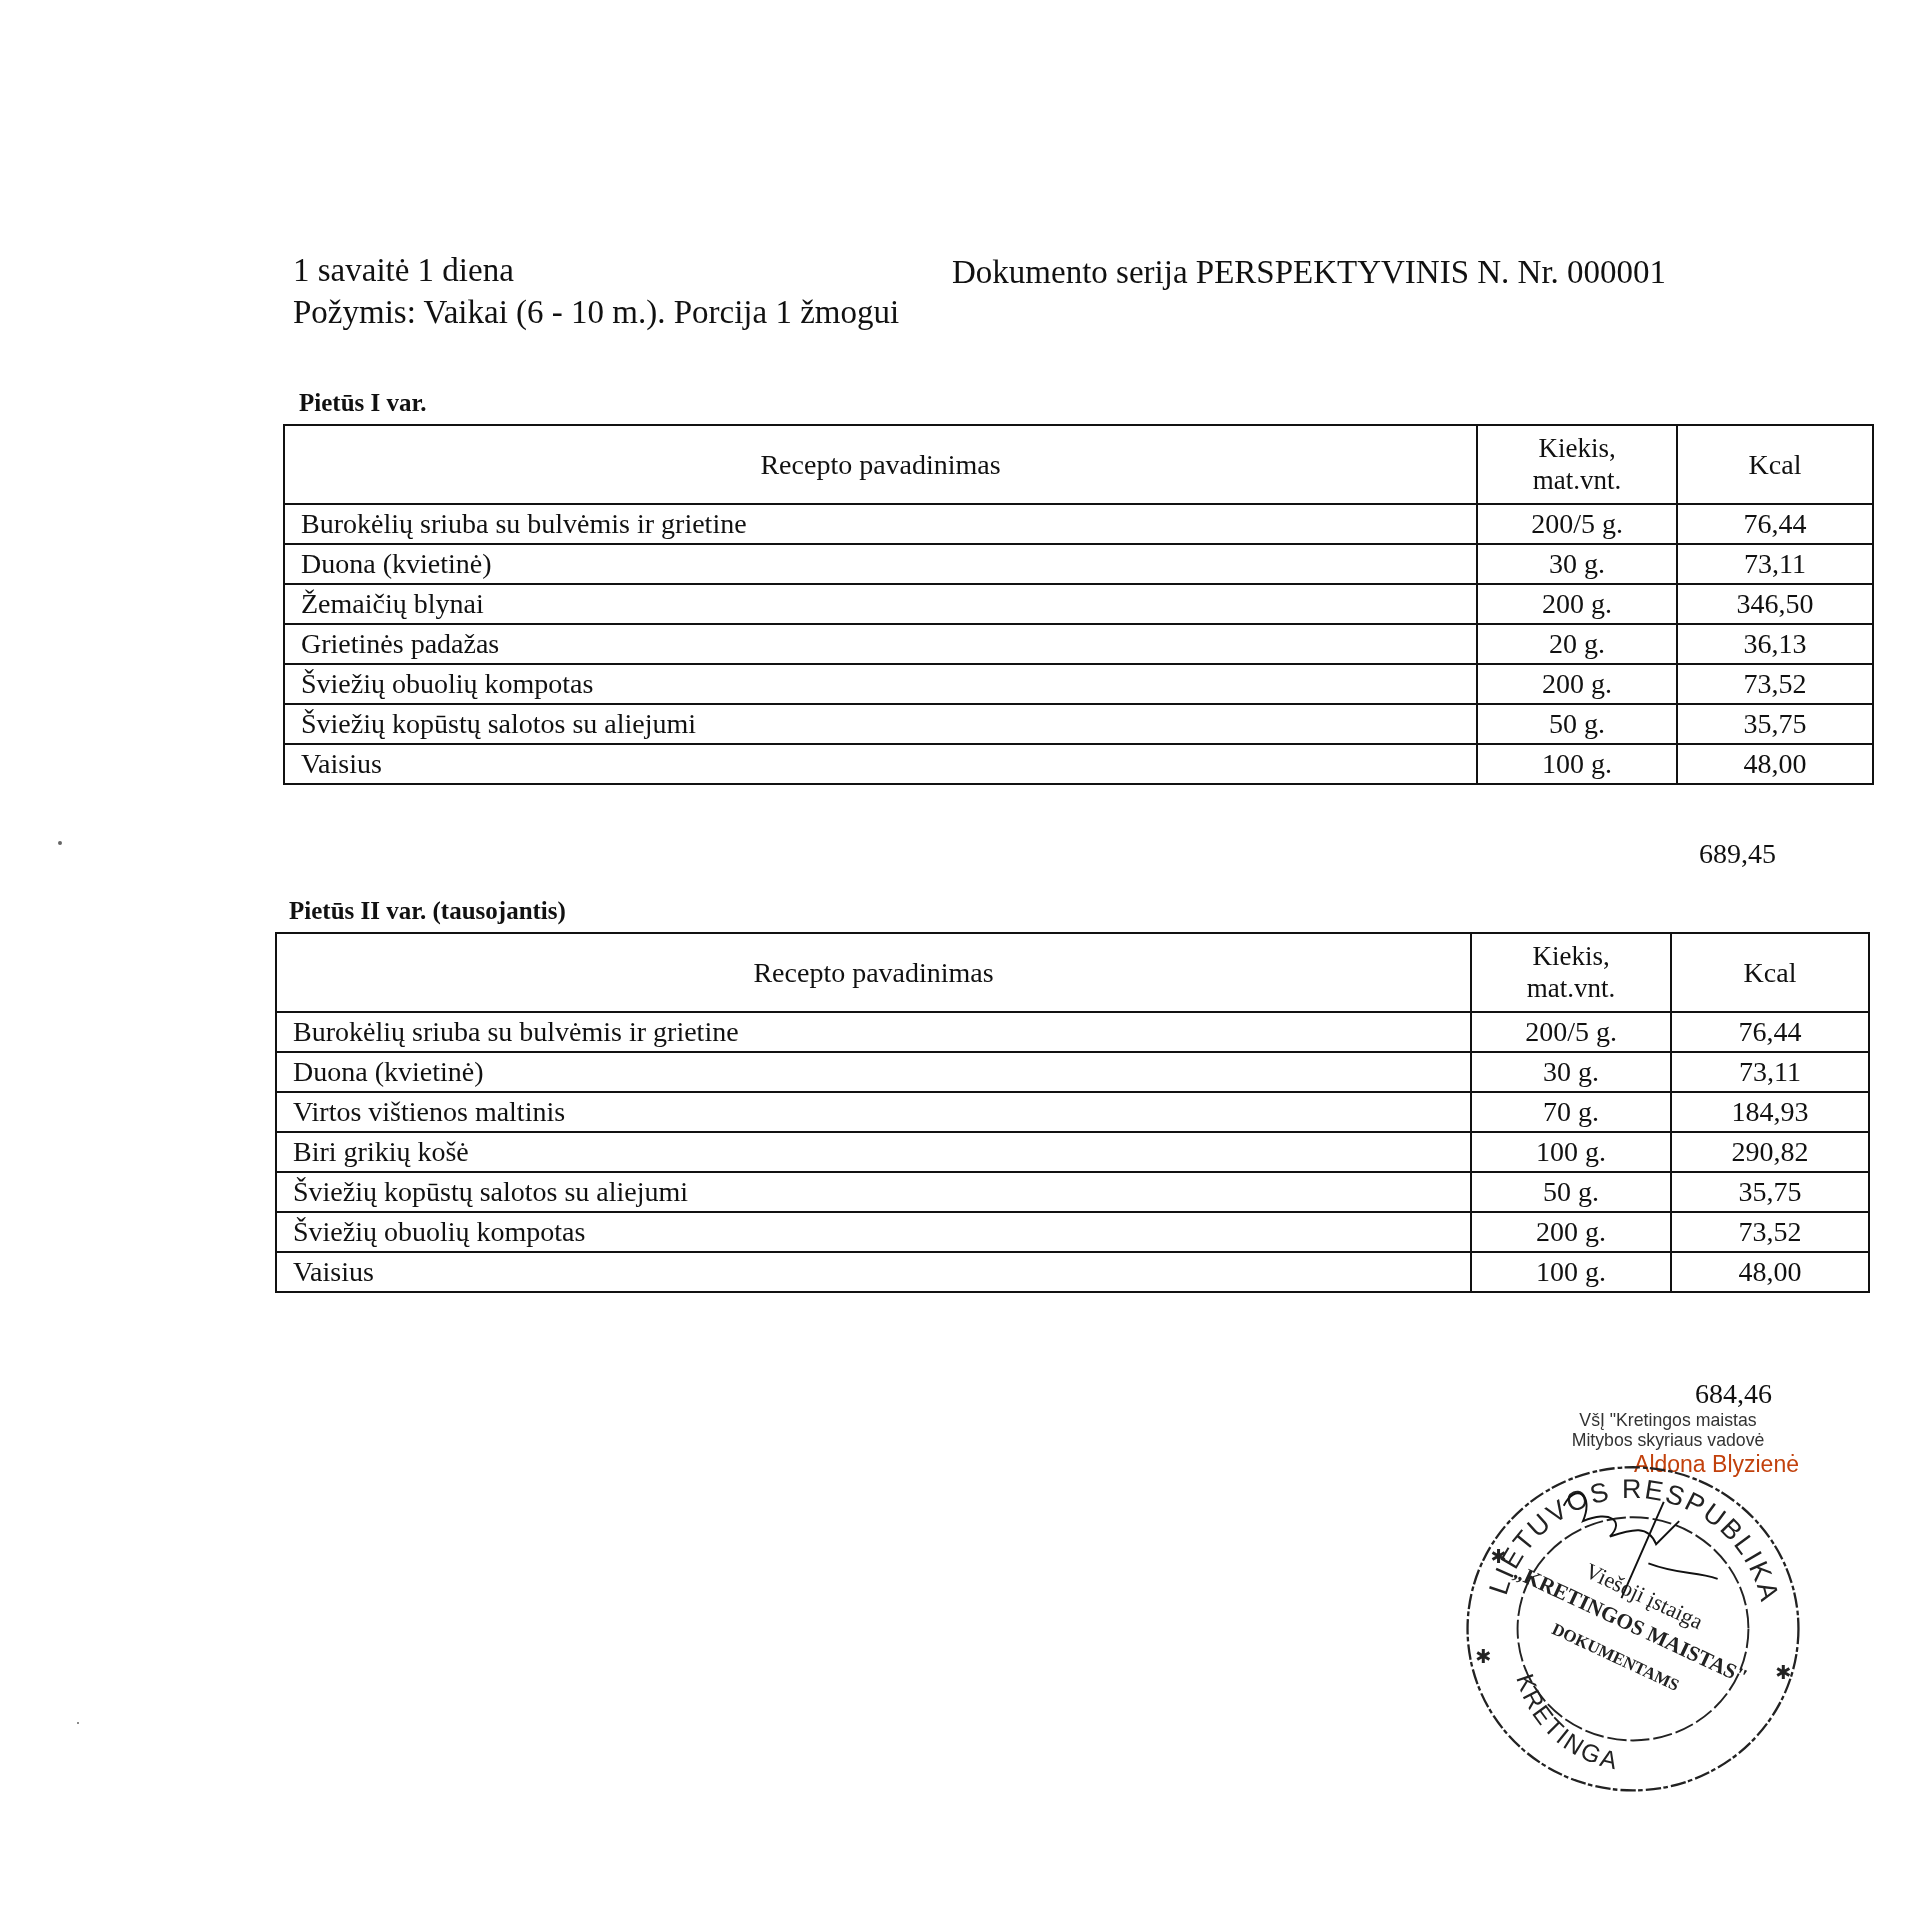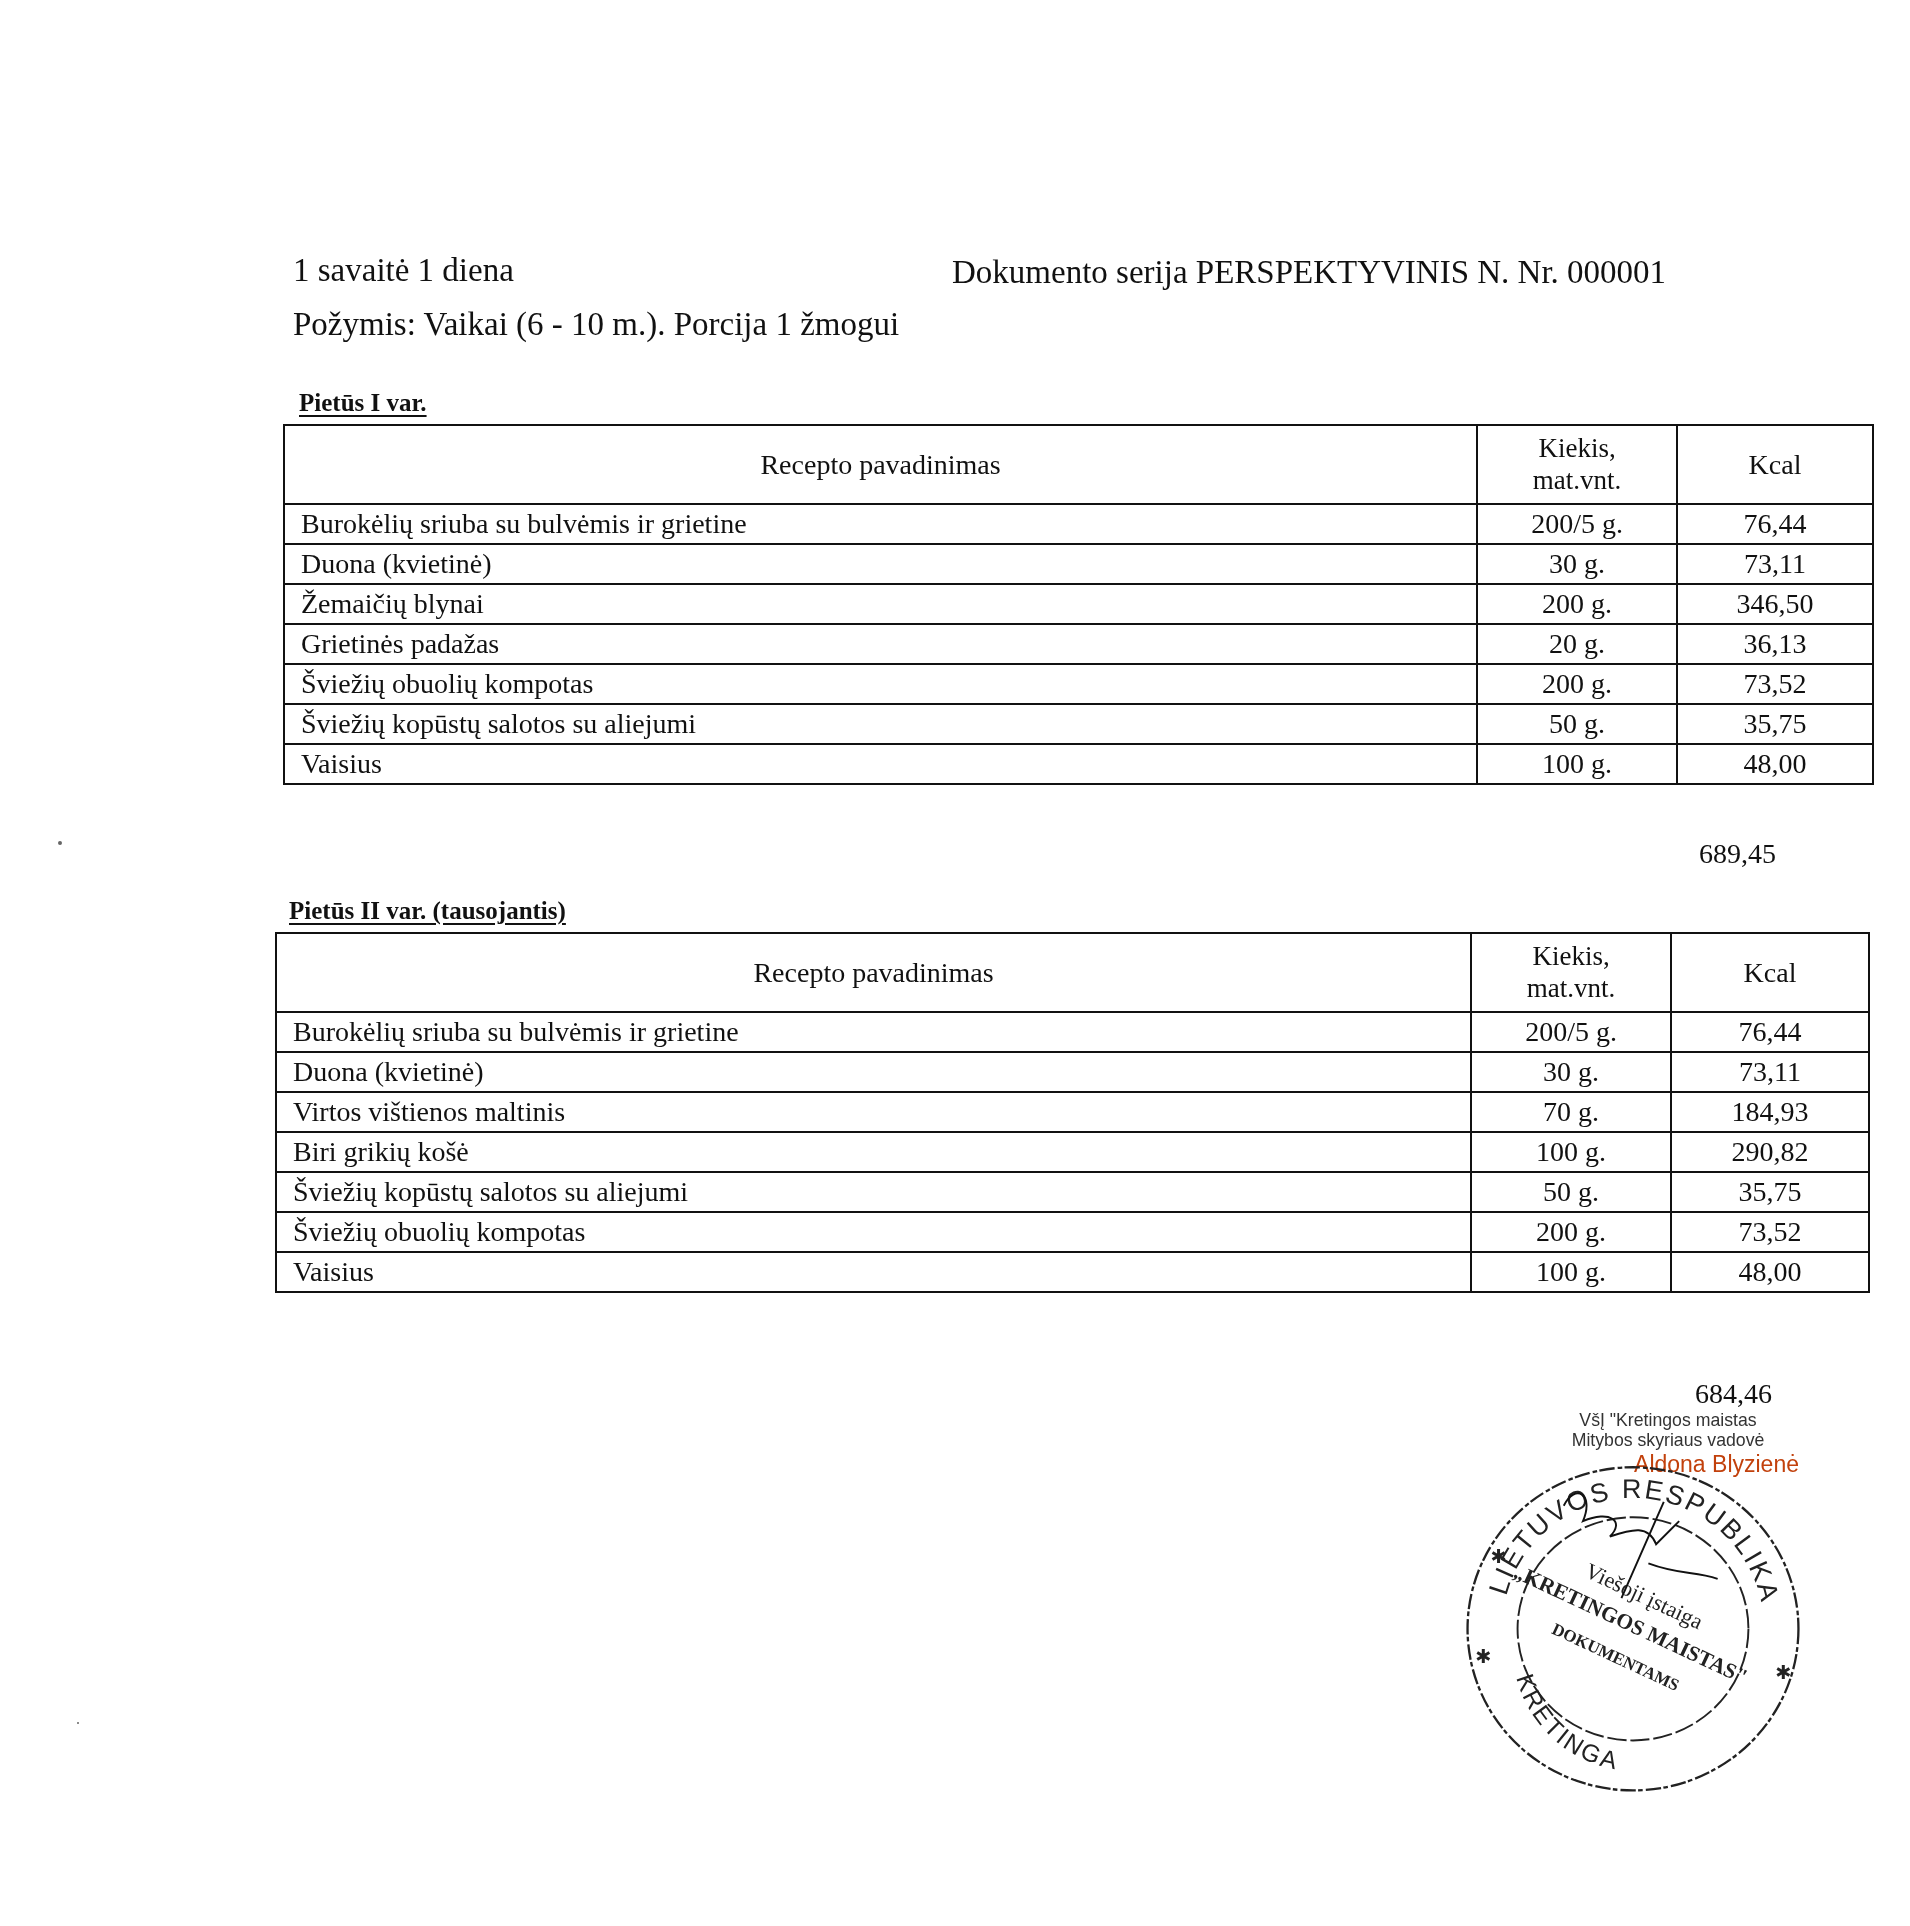--- a/index.html
+++ b/index.html
@@ -4,21 +4,21 @@
 <style>
   html, body { margin: 0; padding: 0; background: #ffffff; }
   body {
     width: 1911px; height: 2702px; position: relative; overflow: hidden;
     font-family: "Liberation Serif", "DejaVu Serif", serif; color: #111;
   }
   .abs { position: absolute; }
   .hdr { font-size: 33px; line-height: 1; white-space: nowrap; }
   .section-title {
     font-size: 25px; font-weight: bold; line-height: 1;
-    text-decoration: underline; text-underline-offset: 3.9px;
+    text-underline-offset: 3.9px;
   }
   table.menu {
     position: absolute; border-collapse: collapse;
     font-size: 28px; line-height: 1;
   }
   table.menu td, table.menu th {
     border: 2.3px solid #111; padding: 0 3.9px; font-weight: normal;
   }
   table.menu th { height: 77px; }
   table.menu td { height: 38px; }
@@ -30,21 +30,21 @@
   table.menu td.kcal { text-align: center; }
   .total { font-size: 28px; line-height: 1; }
   .stamp-text { font-family: "Liberation Sans", "DejaVu Sans", sans-serif; color: #333; }
   .speck { position: absolute; background: #666; border-radius: 50%; }
 </style>
 </head>
 <body>
 
 <div class="abs hdr" style="left:293px; top:254px;">1 savaitė 1 diena</div>
 <div class="abs hdr" style="left:932px; top:256px;margin-left:20px;">Dokumento serija PERSPEKTYVINIS N.  Nr. 000001</div>
-<div class="abs hdr" style="left:293px; top:308px;">Požymis: Vaikai (6 - 10 m.). Porcija 1 žmogui</div>
+<div class="abs hdr" style="left:293px; top:296px;">Požymis: Vaikai (6 - 10 m.). Porcija 1 žmogui</div>
 
 <div class="abs section-title" style="left:299px; top:390px;">Pietūs I var.</div>
 <table class="menu" style="left:283px; top:424px; width:1591px;">
   <colgroup>
       <col style="width:1194px">
       <col style="width:200px">
       <col style="width:196px">
     </colgroup>
   <thead>
     <tr>

